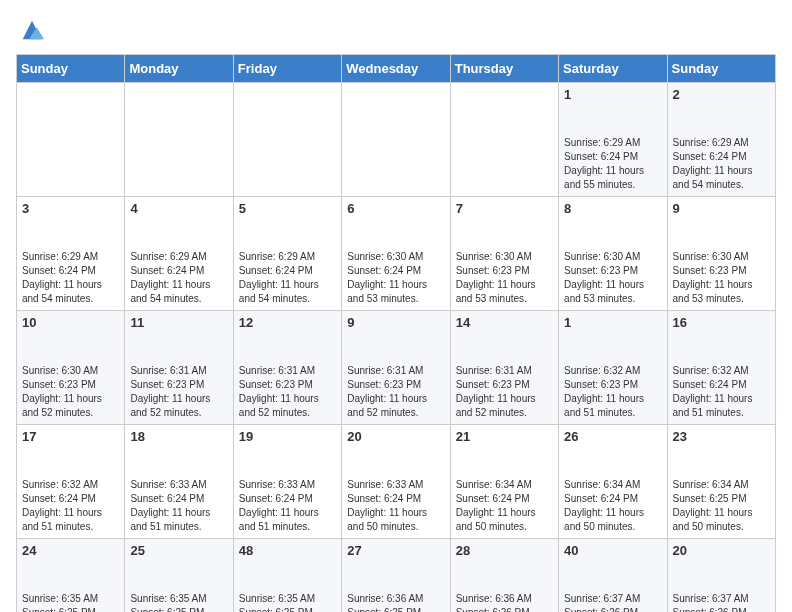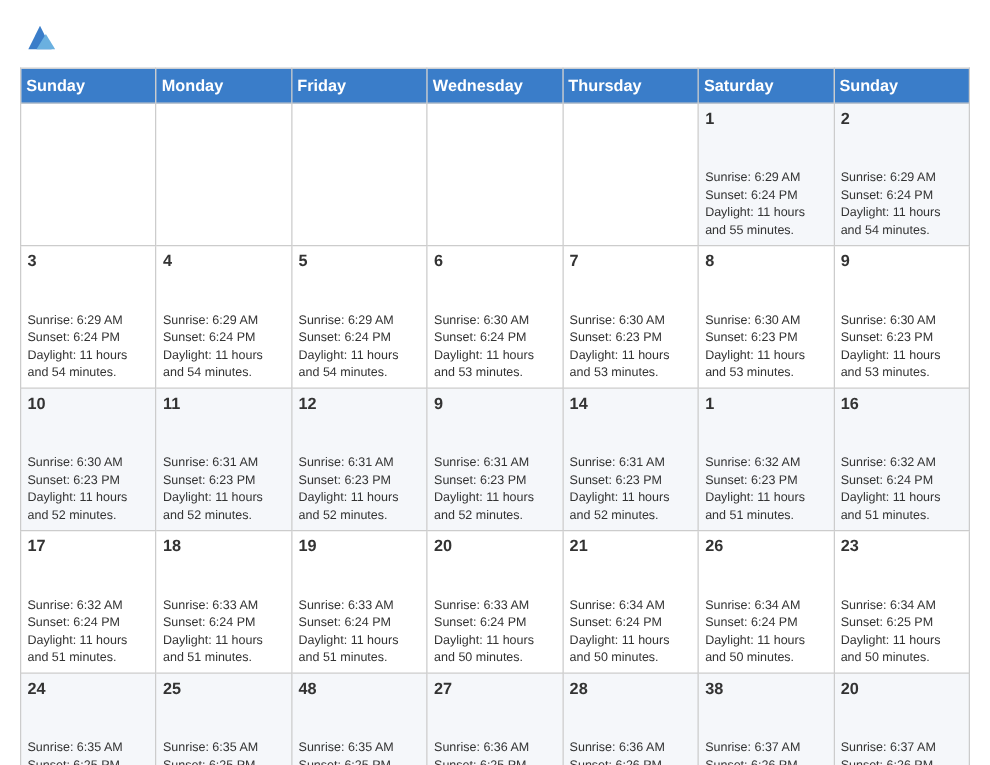--- a/index.html
+++ b/index.html
@@ -333,21 +333,21 @@
 and 49 minutes.</div>
         </td>
         <td>
           <span class="day-num">28</span>
           <div class="day-info" style="white-space: pre-line;">Sunrise: 6:36 AM
 Sunset: 6:26 PM
 Daylight: 11 hours
 and 49 minutes.</div>
         </td>
         <td>
-          <span class="day-num">38</span>
+          <span class="day-num">40</span>
           <div class="day-info" style="white-space: pre-line;">Sunrise: 6:37 AM
 Sunset: 6:26 PM
 Daylight: 11 hours
 and 49 minutes.</div>
         </td>
         <td>
           <span class="day-num">20</span>
           <div class="day-info" style="white-space: pre-line;">Sunrise: 6:37 AM
 Sunset: 6:26 PM
 Daylight: 11 hours

